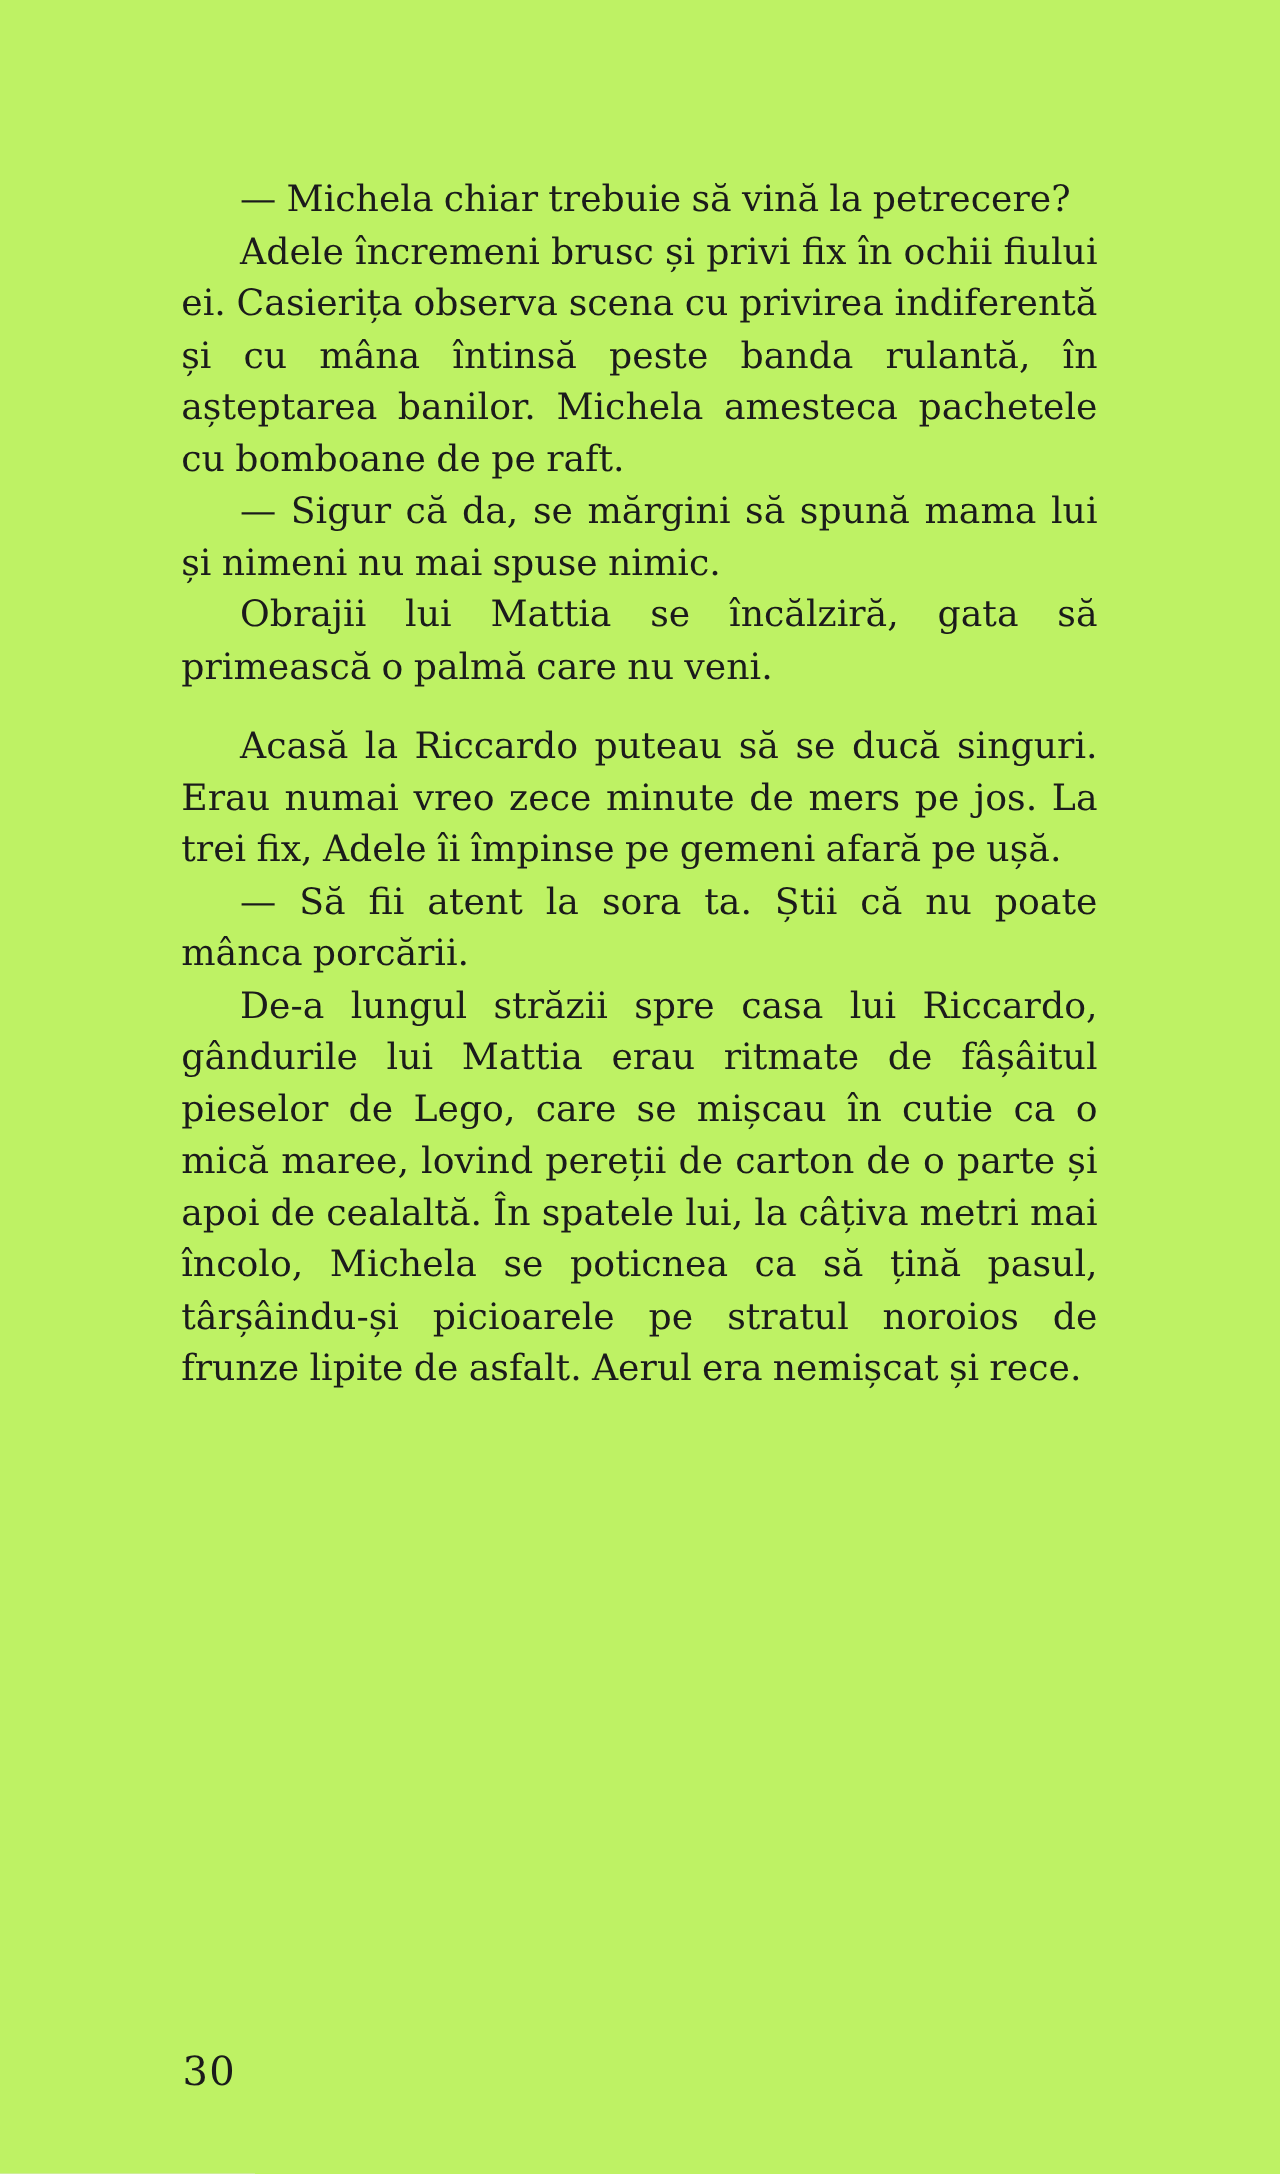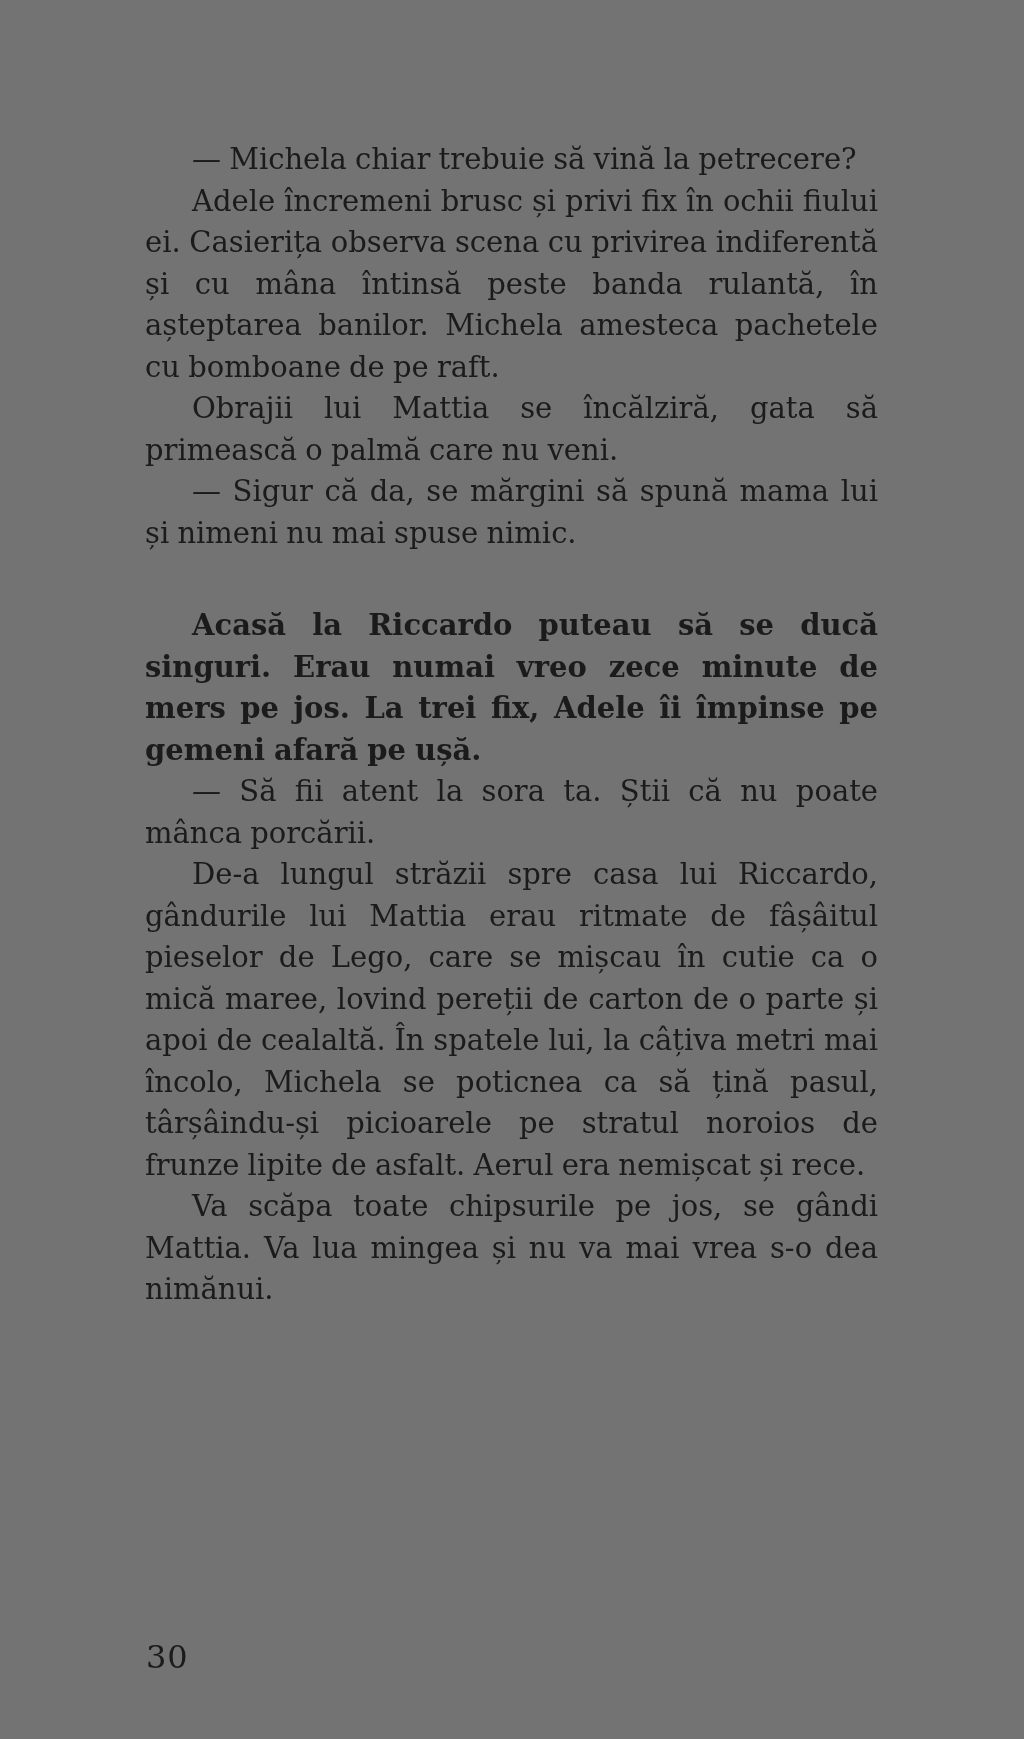--- a/index.html
+++ b/index.html
@@ -4,21 +4,21 @@
 <style>
   html, body {
     margin: 0;
     padding: 0;
     background: #e8e8e8;
   }
   .page {
     position: relative;
     width: 1024px;
     height: 1739px;
-    background: #737373;
+    background: #bef264;
     font-family: "DejaVu Serif", "Liberation Serif", serif;
     color: #1b1b1b;
     overflow: hidden;
   }
   .text-block {
     position: absolute;
     left: 145px;
     top: 139px;
     width: 733px;
     font-size: 29px;
@@ -26,40 +26,38 @@
     text-align: justify;
     word-spacing: -1px;
     text-rendering: optimizeLegibility;
   }
   .text-block p {
     margin: 0;
     padding: 0;
     text-indent: 47px;
   }
   .text-block p.section-break {
-    margin-top: 51px;
-    font-weight: bold;
+    margin-top: 22px;
   }
   .page-number {
     position: absolute;
     left: 146px;
     top: 1641px;
     font-size: 32px;
     line-height: 1;
     letter-spacing: 1px;
   }
 </style>
 </head>
 <body>
 
 <div class="page">
   <div class="text-block">
     <p>— Michela chiar trebuie să vină la petrecere?</p>
     <p>Adele încremeni brusc și privi fix în ochii fiului ei. Casierița observa scena cu privirea indiferentă și cu mâna întinsă peste banda rulantă, în așteptarea banilor. Michela amesteca pachetele cu bomboane de pe raft.</p>
+    <p>— Sigur că da, se mărgini să spună mama lui și nimeni nu mai spuse nimic.</p>
     <p>Obrajii lui Mattia se încălziră, gata să primească o palmă care nu veni.</p>
-    <p>— Sigur că da, se mărgini să spună mama lui și nimeni nu mai spuse nimic.</p>
     <p class="section-break">Acasă la Riccardo puteau să se ducă singuri. Erau numai vreo zece minute de mers pe jos. La trei fix, Adele îi împinse pe gemeni afară pe ușă.</p>
     <p>— Să fii atent la sora ta. Știi că nu poate mânca porcării.</p>
     <p>De-a lungul străzii spre casa lui Riccardo, gândurile lui Mattia erau ritmate de fâșâitul pieselor de Lego, care se mișcau în cutie ca o mică maree, lovind pereții de carton de o parte și apoi de cealaltă. În spatele lui, la câțiva metri mai încolo, Michela se poticnea ca să țină pasul, târșâindu-și picioarele pe stratul noroios de frunze lipite de asfalt. Aerul era nemișcat și rece.</p>
-    <p>Va scăpa toate chipsurile pe jos, se gândi Mattia. Va lua mingea și nu va mai vrea s-o dea nimănui.</p>
   </div>
   <div class="page-number">30</div>
 </div>
 
 </body></html>

